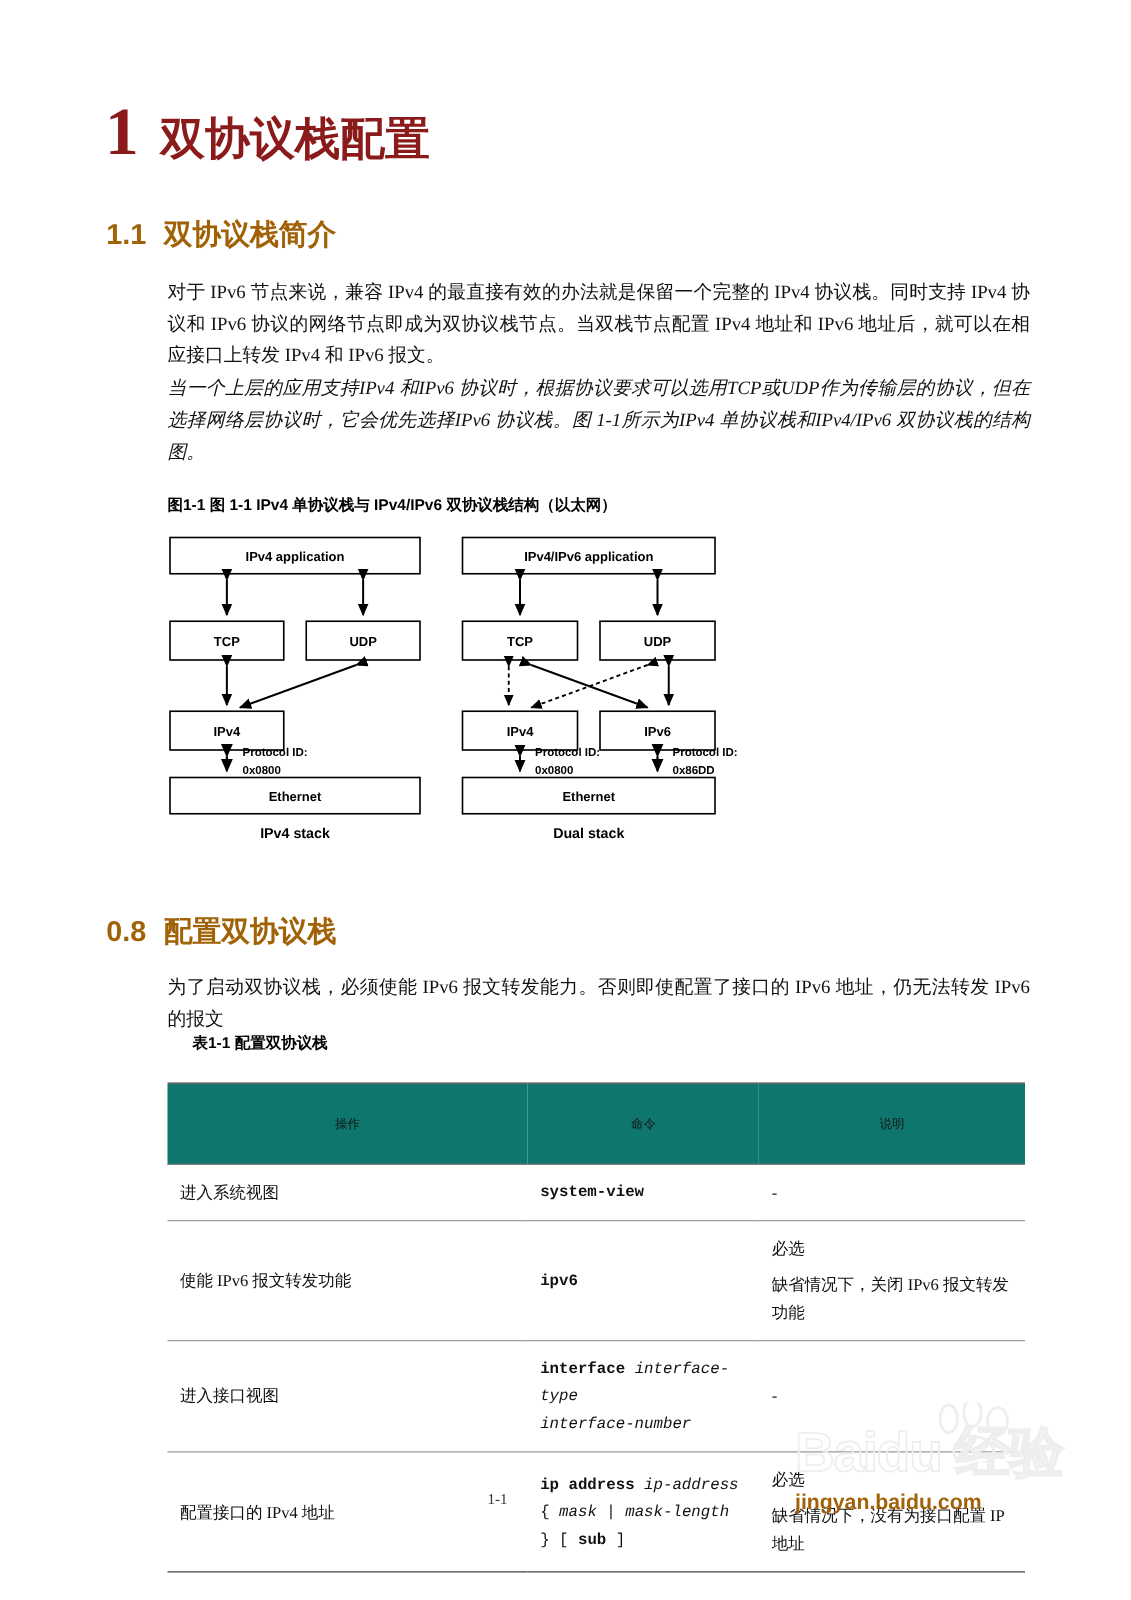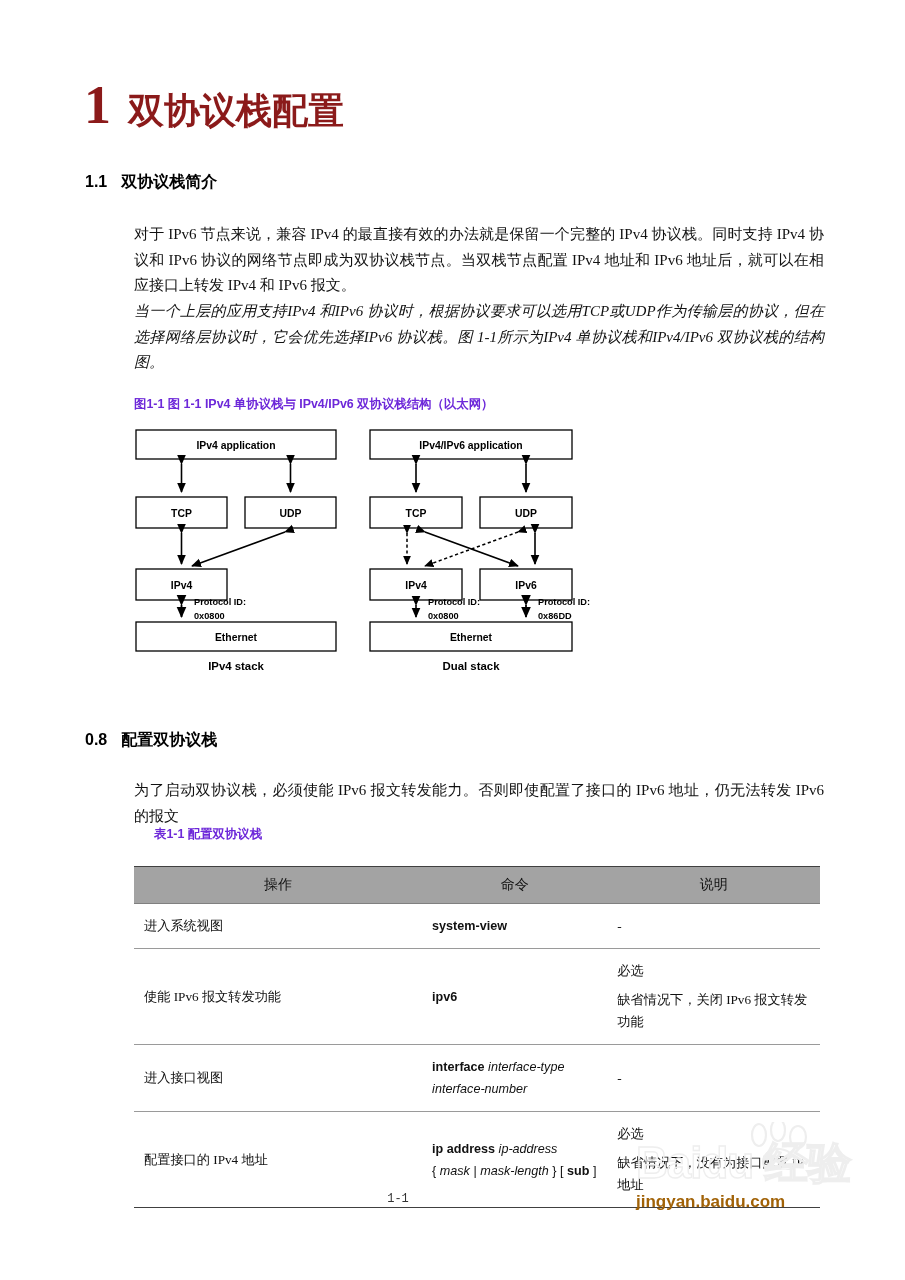--- a/index.html
+++ b/index.html
@@ -40,23 +40,23 @@
     font-family: "Liberation Serif", "DejaVu Serif", serif;
     font-size: 36px;
     font-weight: bold;
     margin-left: 17px;
     line-height: 1;
   }
 
   .h2 {
     position: absolute;
     left: 85px;
-    color: #000000;
-    font-family: "Liberation Sans", "DejaVu Sans", sans-serif;
-    font-size: 16px;
+    color: #a16207;
+    font-family: "Liberation Sans", "DejaVu Sans", sans-serif;
+    font-size: 23px;
     font-weight: bold;
     white-space: nowrap;
   }
   .h2 .h2-num { margin-right: 14px; }
   #h2-1 { top: 172px; }
   #h2-2 { top: 730px; }
 
   
   .para {
     position: absolute;
@@ -71,21 +71,21 @@
   #para-1 { top: 222px; }
   #para-2 { top: 299px; font-style: italic; }
   #para-3 { top: 778px; }
 
   .caption {
     position: absolute;
     left: 134px;
     font-family: "Liberation Sans", "DejaVu Sans", sans-serif;
     font-size: 12.4px;
     font-weight: bold;
-    color: #6d28d9;
+    color: #000000;
     white-space: nowrap;
   }
   #cap-fig { top: 396px; }
   #cap-tab { top: 826px; margin-left: 20px; }
 
   
   .figure {
     position: absolute;
     left: 130px;
     top: 424px;
@@ -100,42 +100,42 @@
     position: absolute;
     left: 134px;
     top: 866px;
     width: 686px;
     border-collapse: collapse;
     font-family: "Liberation Serif", "DejaVu Serif", serif;
     font-size: 13.2px;
     color: #111;
   }
   .cmd-table th {
-    background: #a3a3a3;
+    background: #0f766e;
     border-top: 1.6px solid #404040;
     border-bottom: 1.2px solid #808080;
     font-weight: normal;
     text-align: center;
-    padding: 9px 6px;
-    font-size: 14px;
+    padding: 25px 6px;
+    font-size: 10px;
   }
   .cmd-table td {
     border-bottom: 1px solid #9a9a9a;
     padding: 11px 10px;
     vertical-align: middle;
     line-height: 22px;
   }
   .cmd-table tbody tr:last-child td {
     border-bottom: 1.6px solid #404040;
   }
   .col-op { width: 42%; }
   .col-cmd { width: 27%; }
   .col-desc { width: 31%; }
   .cell-cmd {
-    font-family: Liberation Sans, sans-serif;
+    font-family: Liberation Mono, monospace;
     font-size: 12.6px;
     line-height: 18px;
   }
   .cell-cmd b { font-weight: bold; }
   .cell-cmd i { font-style: italic; }
   .cell-desc { line-height: 23px; }
   .cell-desc .d-line { display: block; }
   .cell-desc .d-line + .d-line { margin-top: 7px; }
 
   
@@ -173,21 +173,21 @@
     top: -14px;
   }
 
   
   .footer {
     position: absolute;
     left: 0;
     top: 1192px;
     width: 796px;
     text-align: center;
-    font-family: Liberation Mono, monospace;
+    font-family: Liberation Serif, serif;
     font-size: 12px;
     color: #333;
   }
 
   
   .fig-label {
     font-family: "Liberation Sans", "DejaVu Sans", sans-serif;
     font-size: 10.4px;
     fill: #000;
   }

